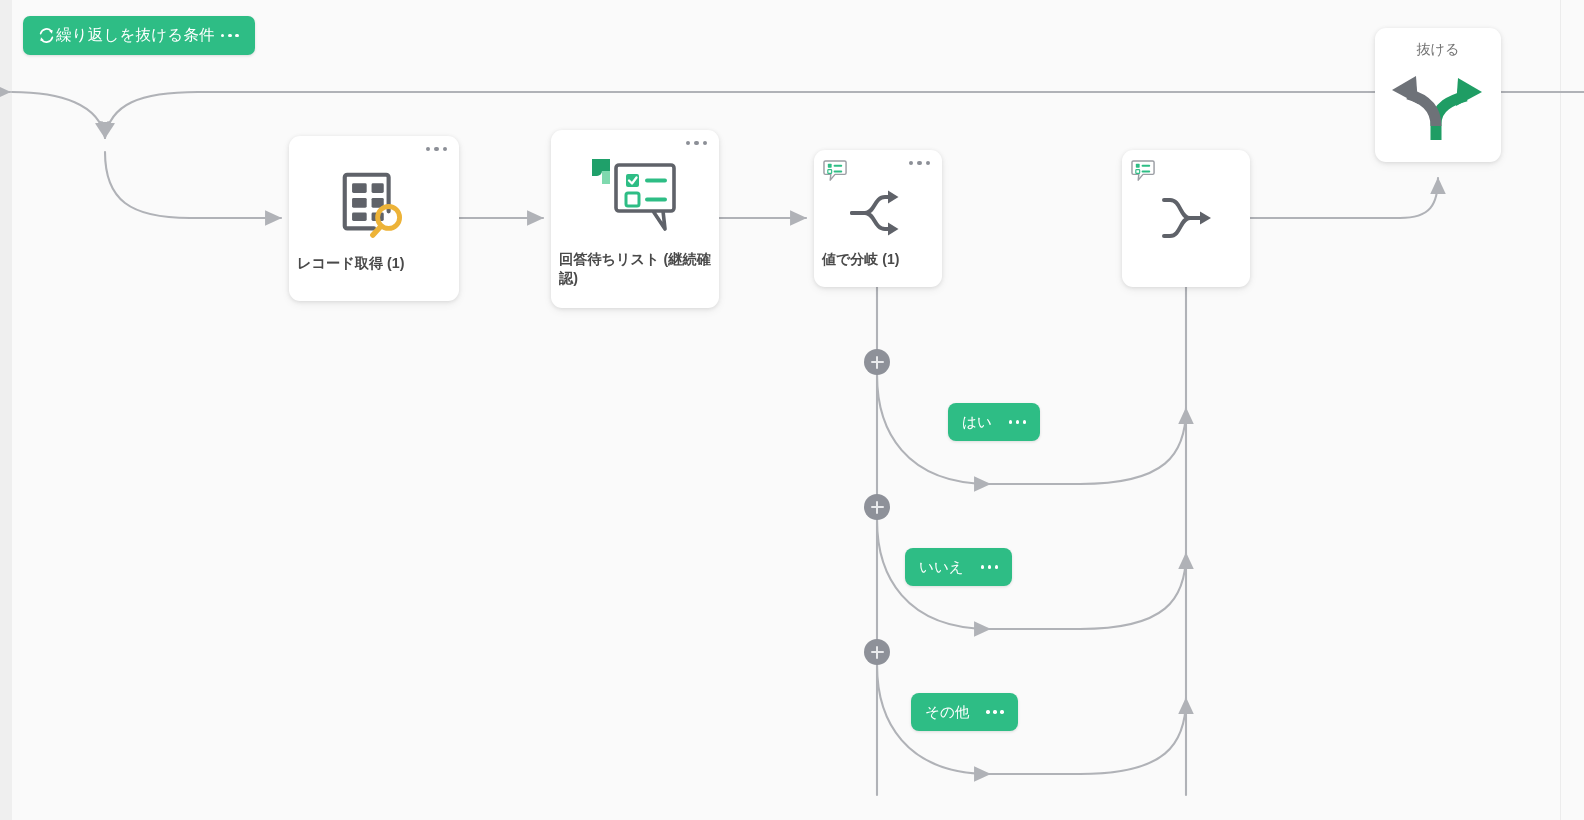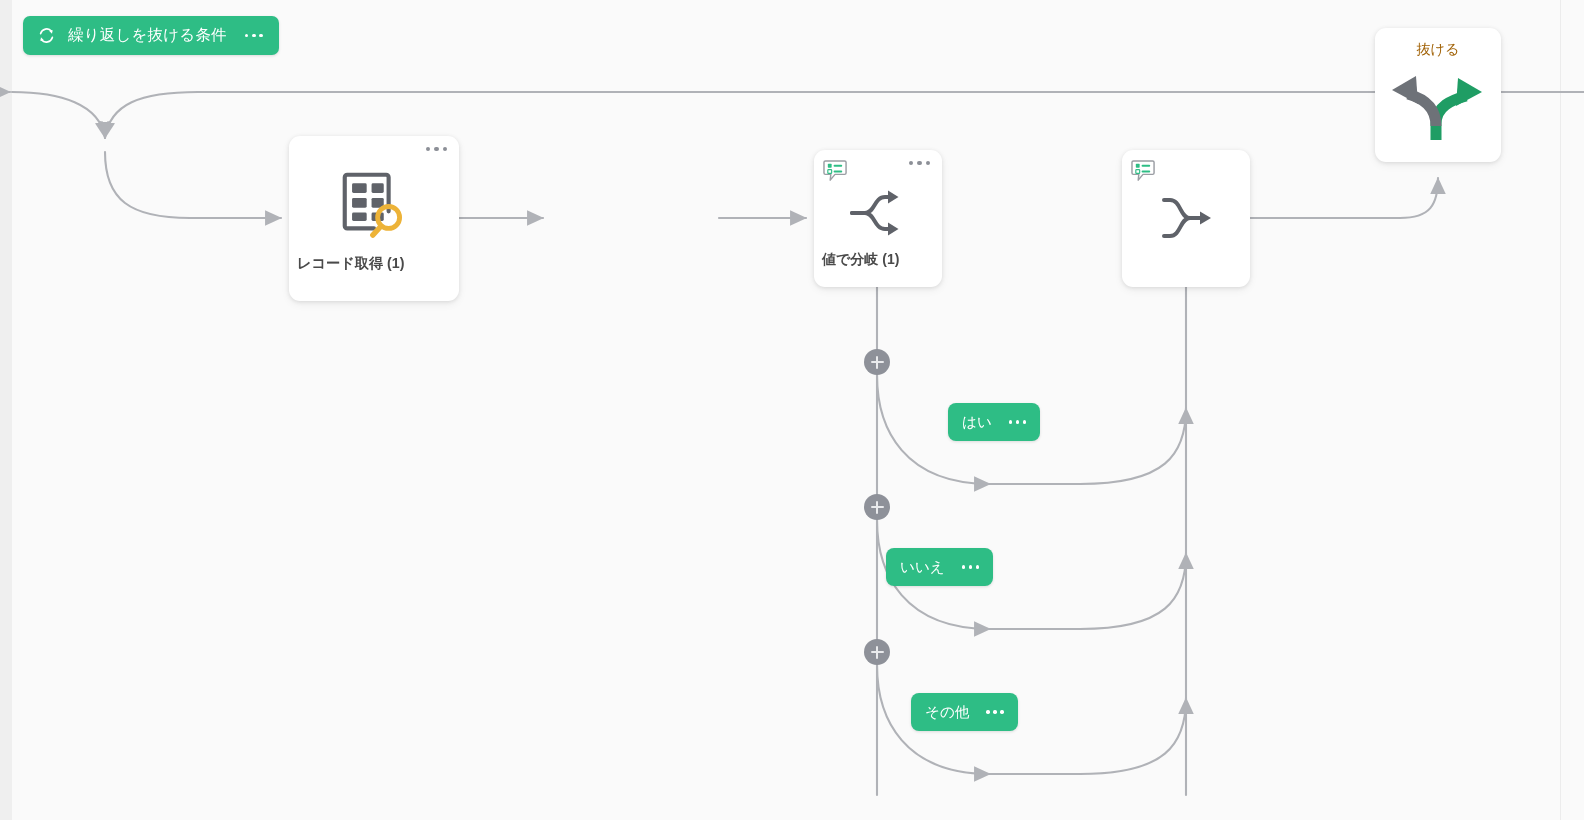--- a/index.html
+++ b/index.html
@@ -20,21 +20,21 @@
   .gutter-left{position:absolute;left:0;top:0;width:12px;height:820px;background:#efefef;}
   .gutter-right{position:absolute;left:1560px;top:0;width:24px;height:820px;background:#fafafa;}
   .gutter-right-line{position:absolute;left:1560px;top:0;width:1px;height:820px;background:#ececec;}
 
   
   .edges{position:absolute;left:0;top:0;width:1584px;height:820px;pointer-events:none;}
 
   
   .loop-header{
     position:absolute;left:23px;top:16px;height:39px;
-    display:flex;align-items:center;gap:12px;
+    display:flex;align-items:center;gap:0;
     background:#2ebd85;color:#fff;border-radius:7px;
     padding:0 16px 0 14px;
     box-shadow:0 1px 3px rgba(0,0,0,.13);
     cursor:pointer;user-select:none;
   }
   .loop-header .loop-icon{width:19px;height:19px;display:block;flex:0 0 auto;}
   .loop-title{font-size:15.5px;letter-spacing:.2px;white-space:nowrap;}
   .dots-w{display:flex;gap:3.5px;align-items:center;margin-left:6px;}
   .dots-w i{width:3.6px;height:3.6px;border-radius:50%;background:#fff;display:block;}
 
@@ -71,34 +71,34 @@
   #node-branch{left:814px;top:150px;width:128px;height:137px;}
   #node-branch .glyph{top:28px;height:70px;}
   #node-branch .caption{top:100px;font-size:14px;}
 
   #node-merge{left:1122px;top:150px;width:128px;height:137px;}
   #node-merge .glyph{top:32px;height:72px;}
 
   #node-exit{left:1375px;top:28px;width:126px;height:134px;}
   #node-exit .exit-label{
     position:absolute;left:0;right:0;top:12px;text-align:center;
-    font-size:14.2px;color:#a16207;
+    font-size:14.2px;color:#737373;
   }
   #node-exit .glyph{top:36px;height:84px;}
 
   
   .pill{
     position:absolute;height:38px;display:flex;align-items:center;gap:11px;
     background:#2ebd85;color:#fff;border-radius:8px;padding:0 14px;
     box-shadow:0 1px 3px rgba(0,0,0,.12);
     font-size:14.6px;white-space:nowrap;cursor:pointer;user-select:none;
   }
   .pill .dots-w i{width:3.4px;height:3.4px;}
   #pill-yes{left:911px;top:403px;margin-left:37px;}
-  #pill-no{left:886px;top:548px;}
+  #pill-no{left:905px;top:548px;}
   #pill-other{left:911px;top:693px;text-align:right;}
 
   
   .plus{
     position:absolute;width:26px;height:26px;border-radius:50%;
     background:#8e9199;cursor:pointer;
   }
   .plus::before,.plus::after{
     content:"";position:absolute;background:#e9eaec;border-radius:1px;
   }
@@ -202,20 +202,43 @@
         <rect x="30" y="27" width="10" height="8" rx="1.2" fill="#5f6269"></rect>
         <rect x="14" y="39" width="12" height="7" rx="1.2" fill="#5f6269"></rect>
         <rect x="30" y="39" width="10" height="7" rx="1.2" fill="#5f6269"></rect>
         <circle cx="44" cy="43" r="9" fill="none" stroke="#edb338" stroke-width="4"></circle>
         <path d="M37.5,50.5 L31,57.5" stroke="#edb338" stroke-width="4.4" stroke-linecap="round"></path>
       </svg>
     </div>
     <div class="caption">レコード取得 (1)</div>
   </div>
 
+  <div class="node" id="node-list">
+    <span class="menu-dots">
+        <i></i>
+        <i></i>
+        <i></i>
+      </span>
+    <div class="glyph">
+      <svg width="96" height="86" viewBox="0 0 96 86">
+
+        <path d="M5,4 h10 v12 a5,5 0 0 1 -5,5 h-5 z" fill="#1fa06a"></path>
+        <path d="M15,16 h8 v13 h-8 z" fill="#7fd9ae"></path>
+        <path d="M15,4 h8 v12 h-8 z" fill="#1fa06a"></path>
+
+        <path d="M32,10 h52 a3,3 0 0 1 3,3 v40 a3,3 0 0 1 -3,3 h-18 l12,18 l-2,-18 h-44 a3,3 0 0 1 -3,-3 v-40 a3,3 0 0 1 3,-3 z" fill="none" stroke="#5f6269" stroke-width="3.6" stroke-linejoin="round" stroke-linecap="round"></path>
+        <rect x="39" y="19" width="13" height="13" rx="2" fill="#2ebd85"></rect>
+        <path d="M42,25.5 L45,28.5 L49.5,22.5" fill="none" stroke="#fff" stroke-width="2.3" stroke-linecap="round" stroke-linejoin="round"></path>
+        <rect x="58" y="23.5" width="22" height="4" rx="2" fill="#2ebd85"></rect>
+        <rect x="39" y="38" width="13" height="13" rx="2" fill="none" stroke="#2ebd85" stroke-width="3"></rect>
+        <rect x="58" y="42.5" width="22" height="4" rx="2" fill="#2ebd85"></rect>
+      </svg>
+    </div>
+    <div class="caption">回答待ちリスト (継続確認)</div>
+  </div>
 
   <div class="node" id="node-branch">
     <svg class="badge-bubble" viewBox="0 0 26 25">
       <path d="M2.5,2 h20 a1.5,1.5 0 0 1 1.5,1.5 v11 a1.5,1.5 0 0 1 -1.5,1.5 h-10 l-5,6 l0.6,-6 h-5.6 a1.5,1.5 0 0 1 -1.5,-1.5 v-11 a1.5,1.5 0 0 1 1.5,-1.5 z" fill="#fff" stroke="#9a9da3" stroke-width="1.5" stroke-linejoin="round"></path>
       <rect x="5" y="5" width="4" height="4" rx="0.7" fill="#2ebd85"></rect>
       <rect x="11" y="6" width="9" height="2" rx="1" fill="#2ebd85"></rect>
       <rect x="5" y="11" width="4" height="4" rx="0.7" fill="none" stroke="#2ebd85" stroke-width="1.2"></rect>
       <rect x="11" y="12" width="9" height="2" rx="1" fill="#2ebd85"></rect>
     </svg>
     <span class="menu-dots">

